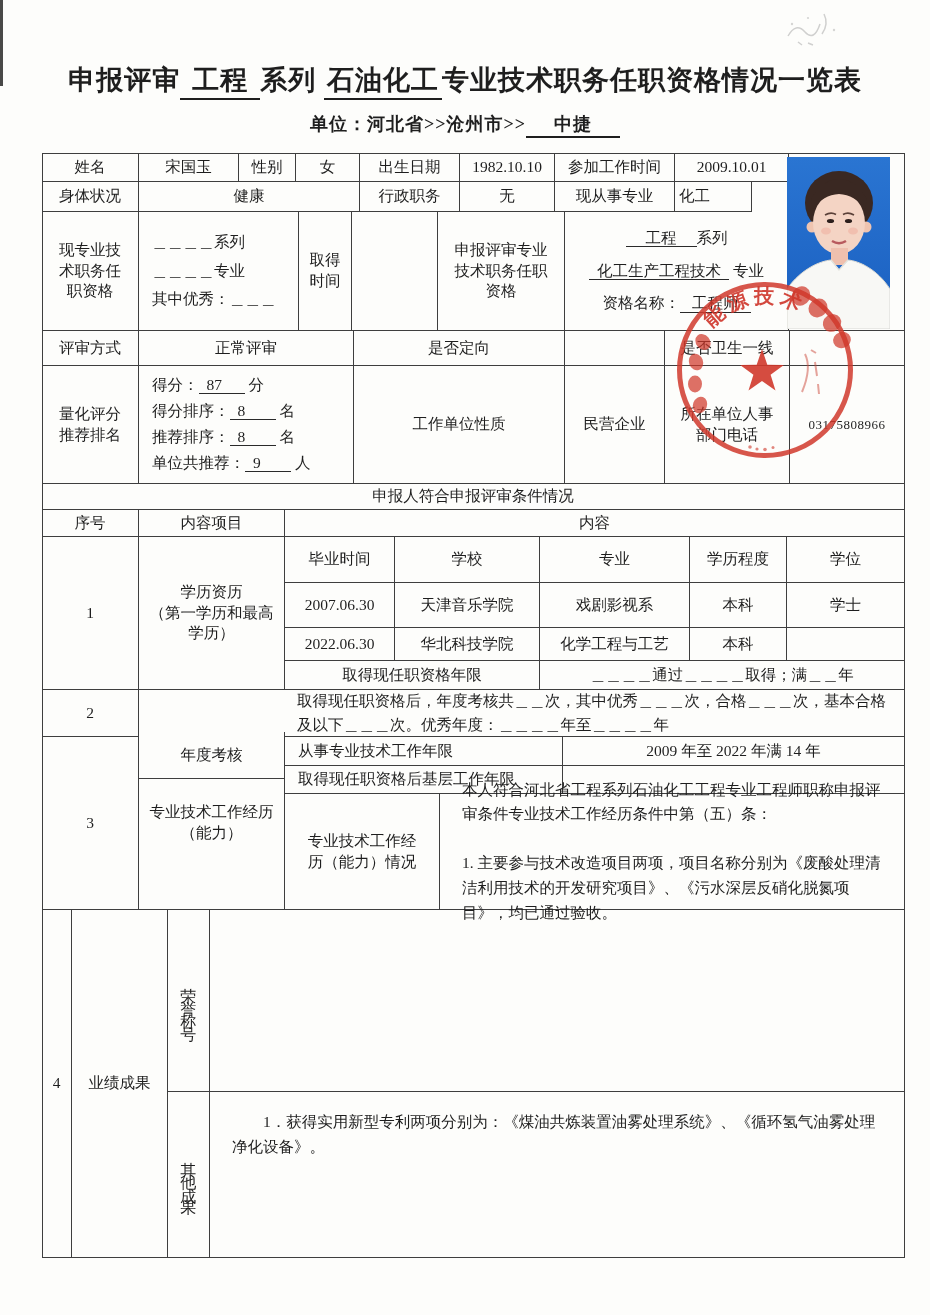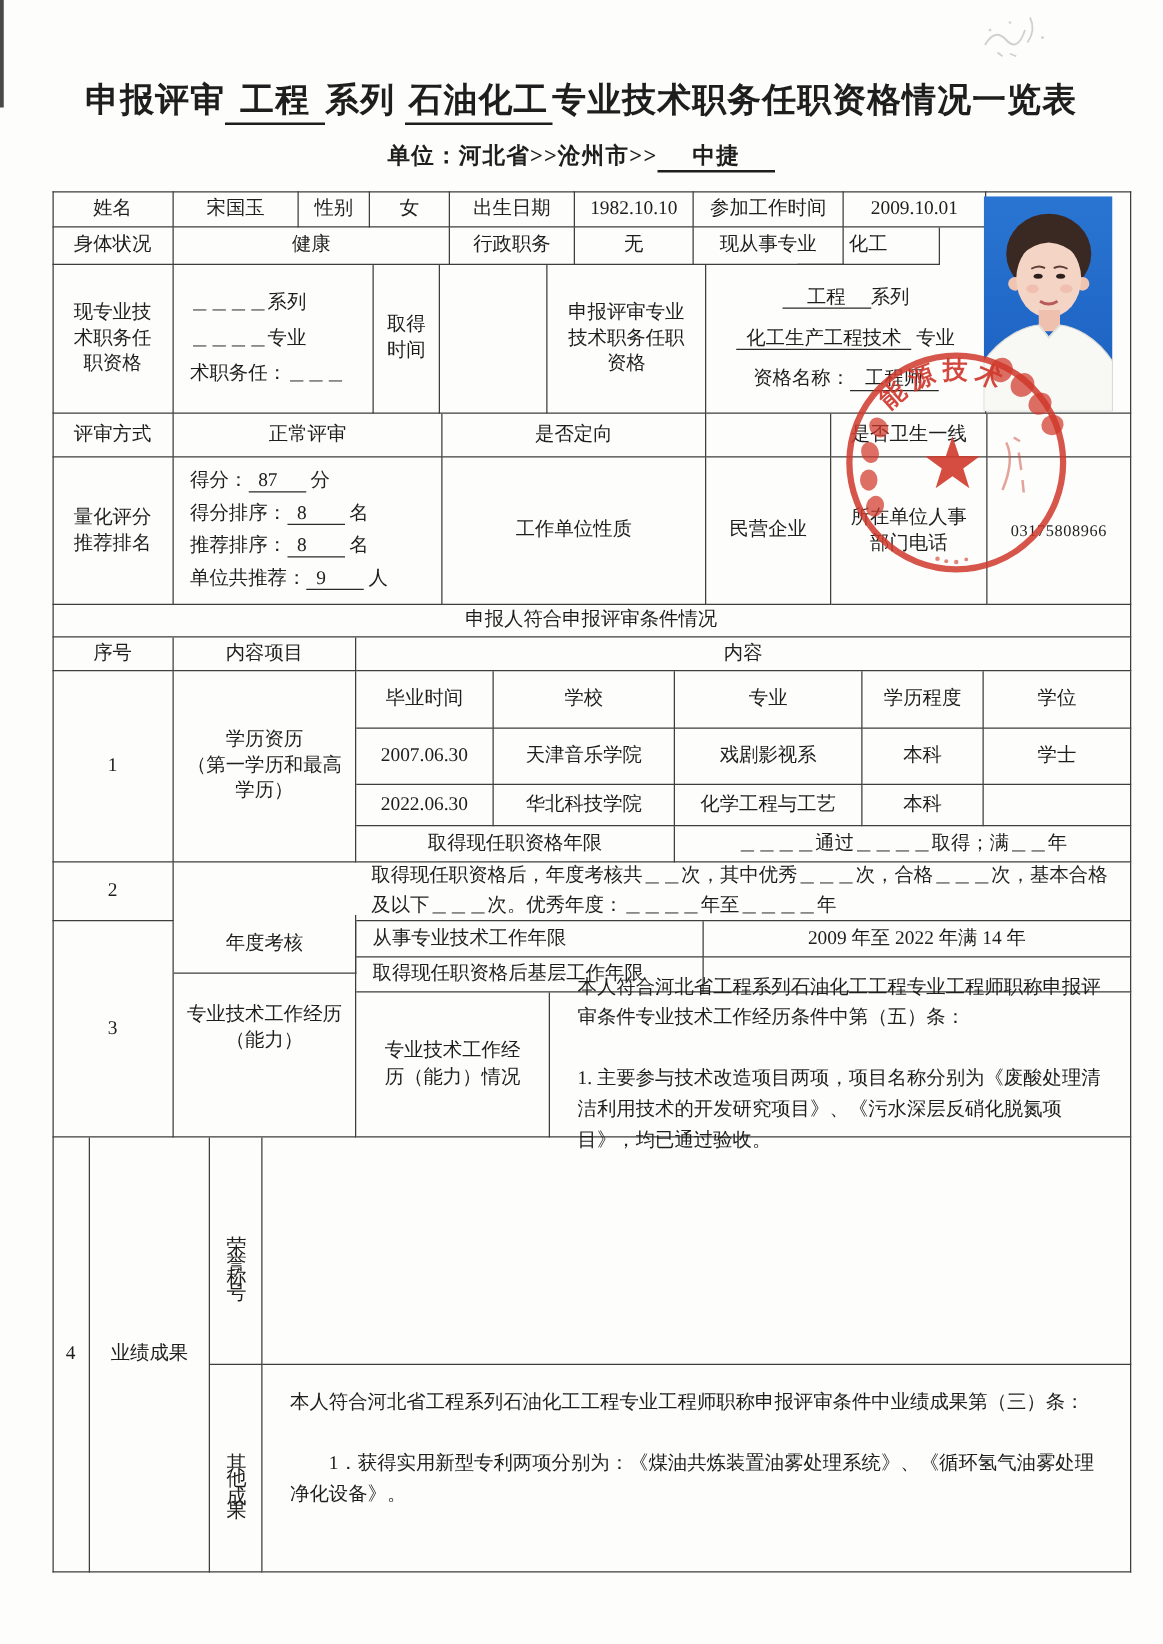--- a/index.html
+++ b/index.html
@@ -63,21 +63,21 @@
 <div class="c" style="left:638px;top:182px;width:114px;height:30px">化工</div>
 
 <div class="c col" style="left:42px;top:212px;width:97px;height:119px">
   <span>现专业技</span>
   <span>术职务任</span>
   <span>职资格</span>
 </div>
 <div class="c col g8 al" style="left:139px;top:212px;width:160px;height:119px">
   <span>＿＿＿＿系列</span>
   <span>＿＿＿＿专业</span>
-  <span>术职务任：＿＿＿</span>
+  <span>其中优秀：＿＿＿</span>
 </div>
 <div class="c col" style="left:299px;top:212px;width:53px;height:119px">
   <span>取得</span>
   <span>时间</span>
 </div>
 <div class="c" style="left:352px;top:212px;width:86px;height:119px"></div>
 <div class="c col" style="left:438px;top:212px;width:127px;height:119px">
   <span>申报评审专业</span>
   <span>技术职务任职</span>
   <span>资格</span>
@@ -170,21 +170,20 @@
 <div class="c" style="left:42px;top:910px;width:30px;height:348px">4</div>
 <div class="c" style="left:72px;top:910px;width:96px;height:348px">业绩成果</div>
 <div class="c" style="left:168px;top:910px;width:42px;height:182px">
   <span class="vtext">荣誉称号</span>
 </div>
 <div class="c" style="left:210px;top:910px;width:695px;height:182px"></div>
 <div class="c" style="left:168px;top:1092px;width:42px;height:166px">
   <span class="vtext">其他成果</span>
 </div>
 <div class="c col topal" style="left:210px;top:1092px;width:695px;height:166px;align-items:flex-start;padding:6px 10px">
-  <p class="para">本人符合河北省工程系列石油化工工程专业工程师职称申报评审条件中业绩成果第（三）条：</p>
   <p class="para indent">1．获得实用新型专利两项分别为：《煤油共炼装置油雾处理系统》、《循环氢气油雾处理净化设备》。</p>
 </div>
 
 <svg style="left:787px;top:157px" width="103" height="172" viewBox="0 0 103 172">
   <defs>
     <linearGradient id="bgblue" x1="0" y1="0" x2="0" y2="1">
       <stop offset="0" stop-color="#2a75d2"></stop>
         <stop offset="1" stop-color="#1a5fc0"></stop>
     </linearGradient>
   </defs>

